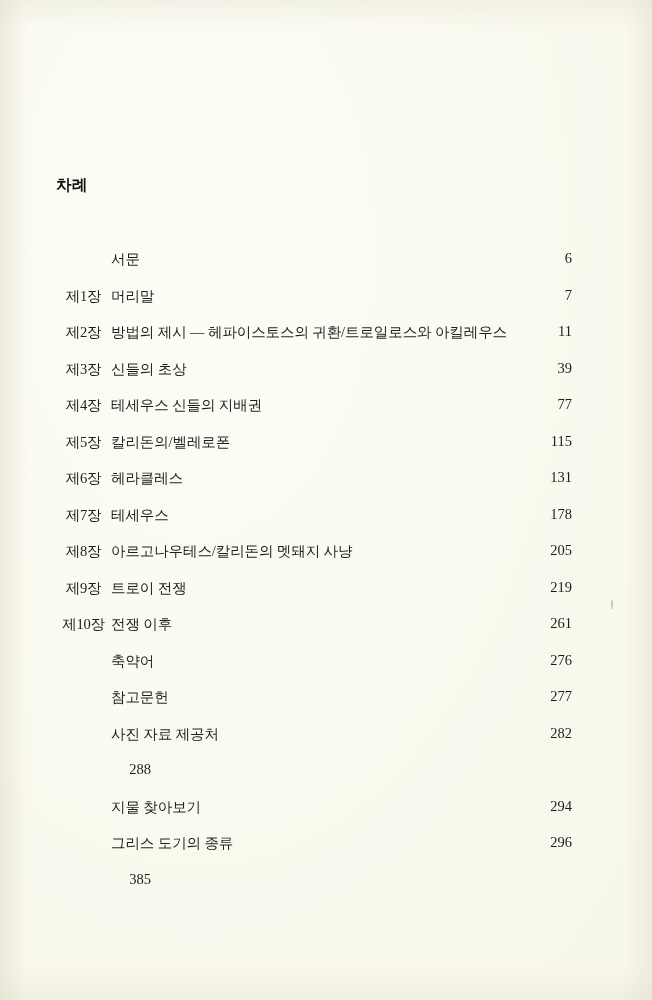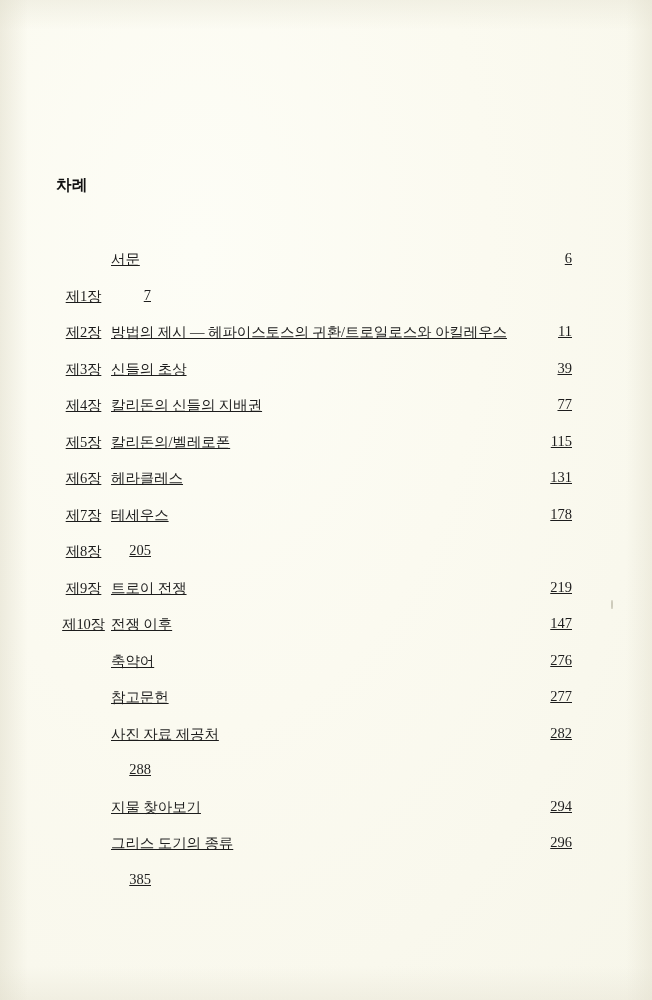--- a/index.html
+++ b/index.html
@@ -52,21 +52,20 @@
     top: 250px;
     width: 516px;
   }
   .toc-row {
     position: relative;
     height: 36.5px;
     display: flex;
     align-items: flex-start;
     font-size: 14.5px;
     color: #1d1d1d;
-    text-decoration: underline;
   }
   .toc-row .chapter {
     width: 55px;
     flex: 0 0 55px;
     text-align: center;
     letter-spacing: -0.2px;
   }
   .toc-row .title {
     flex: 1 1 auto;
     padding-right: 12px;
@@ -102,65 +101,67 @@
     <div class="toc-heading">차례</div>
 
     <div class="toc-list" id="toc-list">
         <div class="toc-row plain">
           <span class="chapter"></span>
           <span class="title">서문</span>
           <span class="page-num">6</span>
         </div>
         <div class="toc-row">
           <span class="chapter">제1장</span>
+          <span class="title">머리말</span>
           <span class="page-num">7</span>
         </div>
         <div class="toc-row">
           <span class="chapter">제2장</span>
           <span class="title">방법의 제시 — 헤파이스토스의 귀환/트로일로스와 아킬레우스</span>
           <span class="page-num">11</span>
         </div>
         <div class="toc-row">
           <span class="chapter">제3장</span>
           <span class="title">신들의 초상</span>
           <span class="page-num">39</span>
         </div>
         <div class="toc-row">
           <span class="chapter">제4장</span>
-          <span class="title">칼리돈의 신들의 지배권</span>
+          <span class="title">테세우스 신들의 지배권</span>
           <span class="page-num">77</span>
         </div>
         <div class="toc-row">
           <span class="chapter">제5장</span>
           <span class="title">칼리돈의/벨레로폰</span>
           <span class="page-num">115</span>
         </div>
         <div class="toc-row">
           <span class="chapter">제6장</span>
           <span class="title">헤라클레스</span>
           <span class="page-num">131</span>
         </div>
         <div class="toc-row">
           <span class="chapter">제7장</span>
           <span class="title">테세우스</span>
           <span class="page-num">178</span>
         </div>
         <div class="toc-row">
           <span class="chapter">제8장</span>
+          <span class="title">아르고나우테스/칼리돈의 멧돼지 사냥</span>
           <span class="page-num">205</span>
         </div>
         <div class="toc-row">
           <span class="chapter">제9장</span>
           <span class="title">트로이 전쟁</span>
           <span class="page-num">219</span>
         </div>
         <div class="toc-row">
           <span class="chapter">제10장</span>
           <span class="title">전쟁 이후</span>
-          <span class="page-num">147</span>
+          <span class="page-num">261</span>
         </div>
         <div class="toc-row plain">
           <span class="chapter"></span>
           <span class="title">축약어</span>
           <span class="page-num">276</span>
         </div>
         <div class="toc-row plain">
           <span class="chapter"></span>
           <span class="title">참고문헌</span>
           <span class="page-num">277</span>

